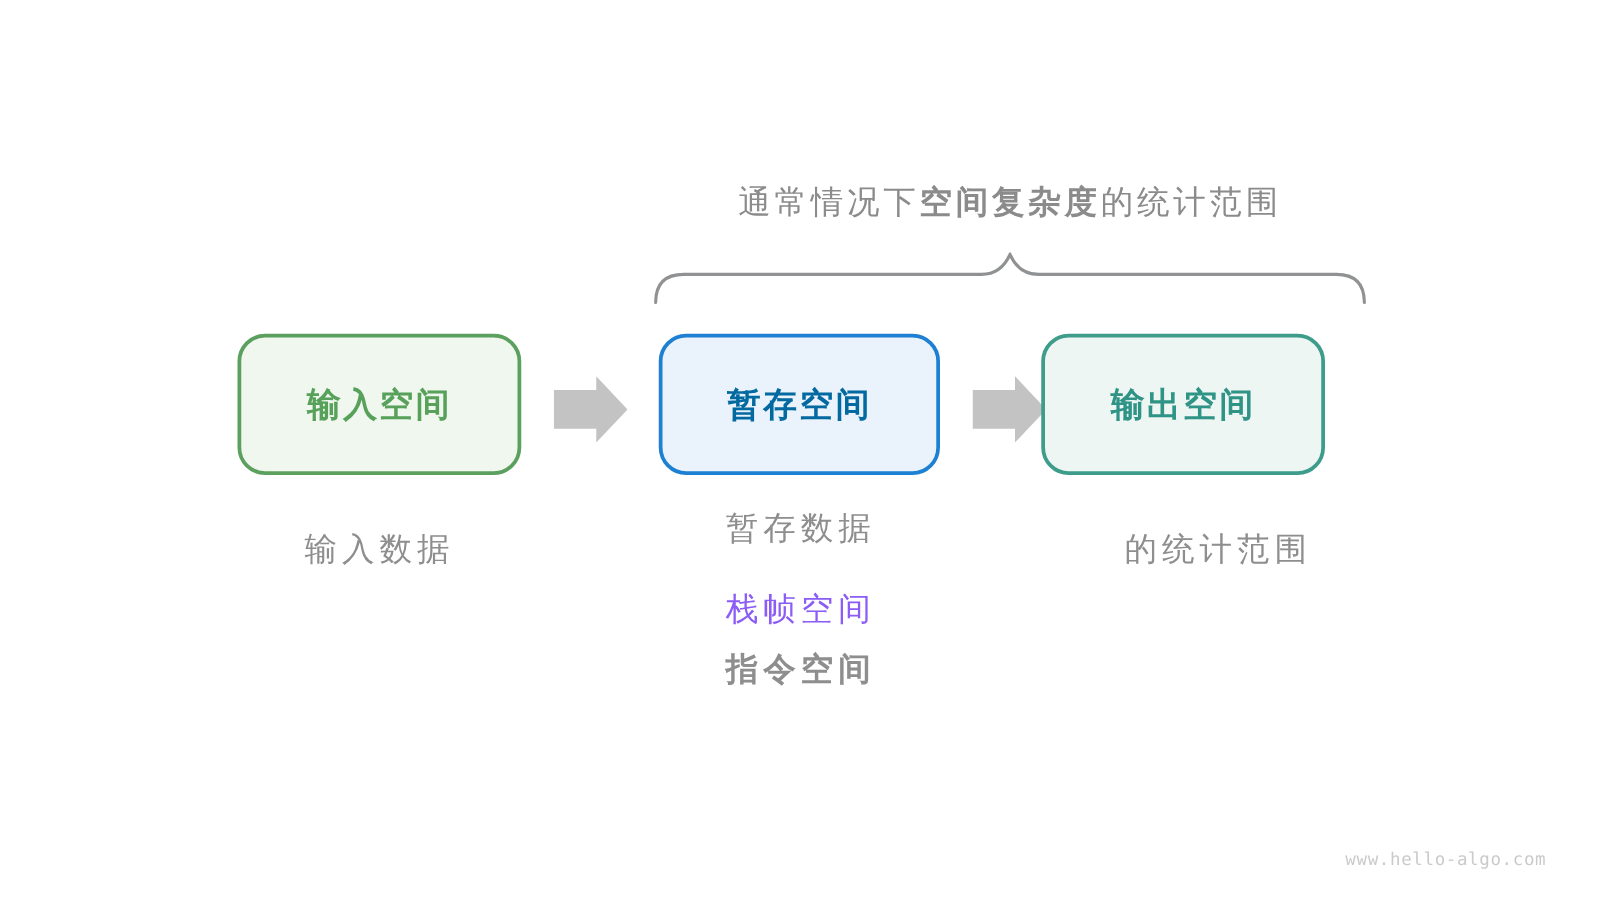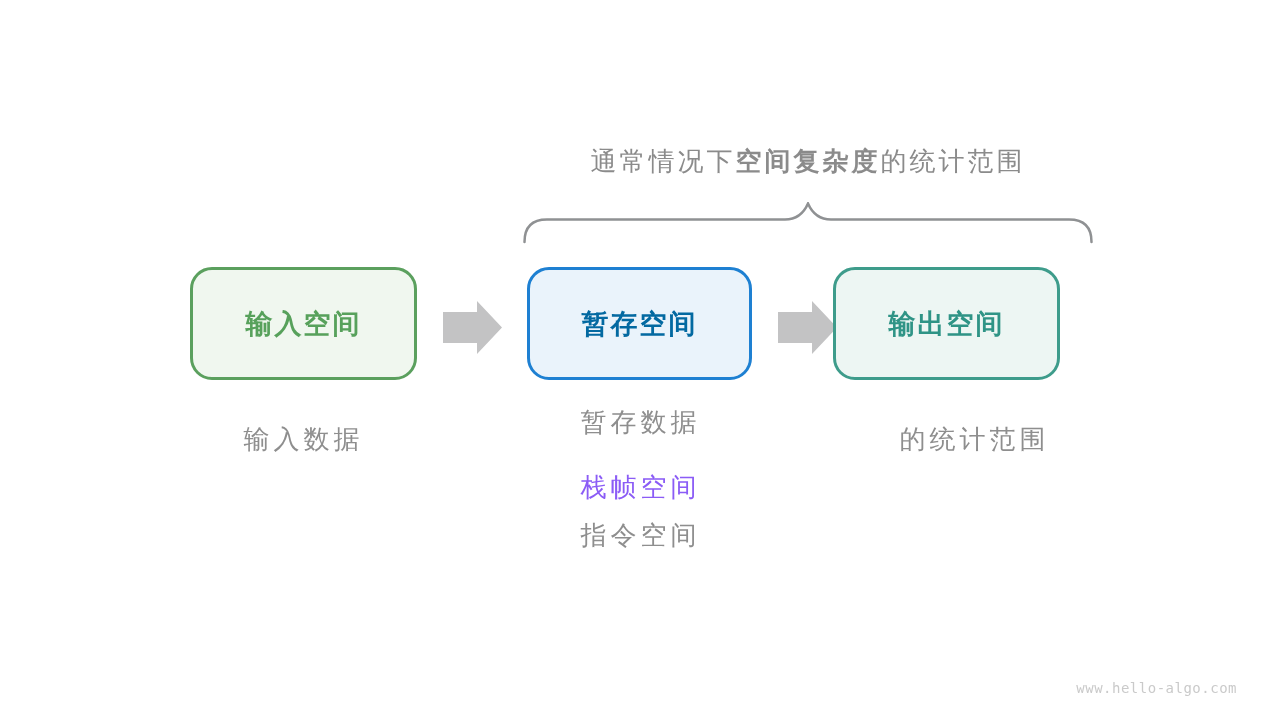--- a/index.html
+++ b/index.html
@@ -123,19 +123,19 @@
   </svg>
 
   <div class="box box-output" style="border-color: rgb(62, 156, 139); background: rgb(237, 246, 243); color: rgb(47, 148, 134);">
     <span>输出空间</span>
   </div>
 
   <div class="caption caption-input" style="color: rgb(142, 142, 142);">输入数据</div>
 
   <div class="caption caption-temp-0" style="color: rgb(142, 142, 142);">暂存数据</div>
   <div class="caption caption-temp-1" style="color: #8b5cf6;">栈帧空间</div>
-  <div class="caption caption-temp-2" style="color: rgb(142, 142, 142);">指令空间</div>
+  <div class="caption caption-temp-2" style="color: rgb(142, 142, 142); font-weight: bold;">指令空间</div>
 
   <div class="caption caption-output" style="color: rgb(142, 142, 142);">的统计范围</div>
 
   <div class="watermark" style="color: rgb(202, 202, 202);">www.hello-algo.com</div>
 
 </div>
 
 </body></html>

